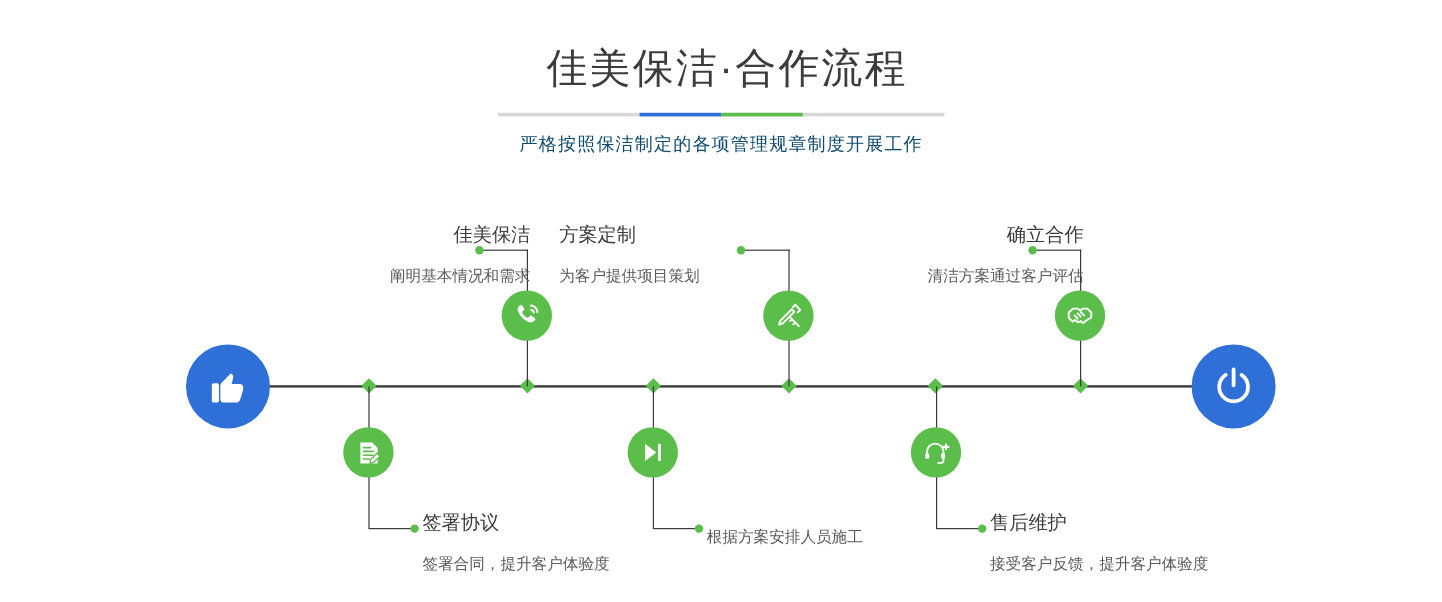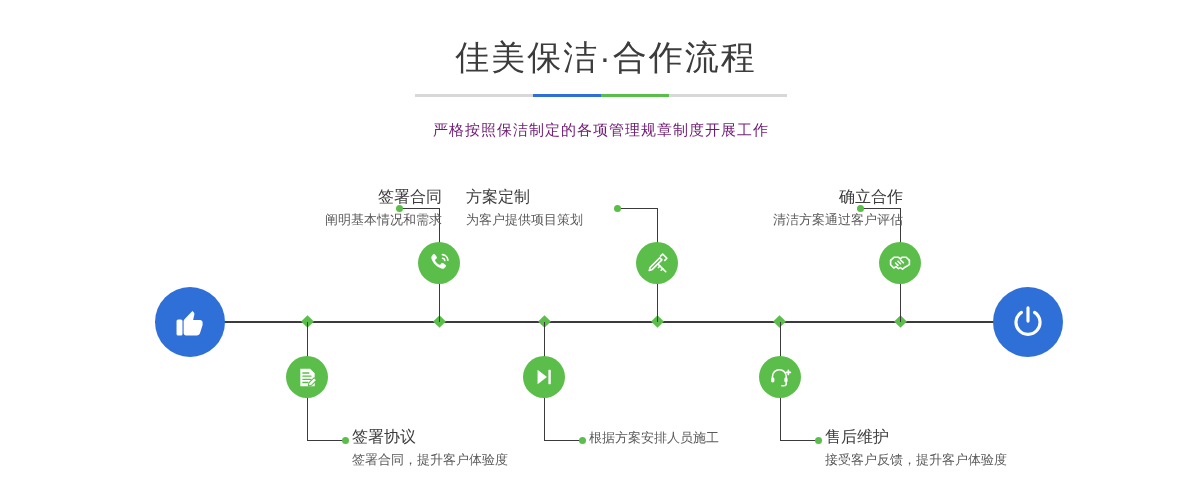--- a/index.html
+++ b/index.html
@@ -52,23 +52,23 @@
   }
   .divider .seg2 {
     position: absolute;
     left: 186px;
     top: 0;
     width: 68px;
     height: 3px;
     background: #5bbd4a;
   }
   .subtitle {
-    margin-top: 24px;
+    margin-top: 14px;
     font-size: 15px;
-    color: #701a75;
+    color: #0c4a6e;
     letter-spacing: 1px;
   }
 
   
   .axis {
     position: absolute;
     left: 155px;
     top: 321px;
     width: 892px;
     height: 2px;
@@ -138,21 +138,21 @@
   }
   .step-title {
     font-size: 16px;
     color: #3c3c3c;
     line-height: 22px;
   }
   .step-desc {
     font-size: 13px;
     color: #5a5a5a;
     line-height: 20px;
-    margin-top: 2px;
+    margin-top: 12px;
   }
 </style>
 </head>
 <body>
 
 <div id="stage">
 
   <div class="header">
     <div class="title">佳美保洁·合作流程</div>
     <div class="divider">
@@ -200,21 +200,21 @@
                  0.8 1.7 2.3 3.2 4.1 4 0.4 0.2 0.8 0.1 1.1-0.2l1.1-1.2c0.4-0.4 1-0.5 1.5-0.2l2.6 1.8c0.6 0.4 0.7 1.2 0.2 1.7
                  l-1.3 1.3c-0.8 0.8-2 1.1-3.1 0.7-2.3-0.8-4.4-2.1-6.1-3.8C6.6 12.1 5.3 10 4.5 7.7 4.1 6.6 4.4 5.4 5.2 4.6z"></path>
         <path d="M14.6 3.6a0.85 0.85 0 0 1 0.9-0.8c3.3 0.3 5.9 2.9 6.2 6.2a0.85 0.85 0 0 1-1.7 0.2 4.9 4.9 0 0 0-4.6-4.7
                  0.85 0.85 0 0 1-0.8-0.9z"></path>
         <path d="M14.8 7.2a0.8 0.8 0 0 1 0.9-0.7 3.3 3.3 0 0 1 2.9 2.9 0.8 0.8 0 0 1-1.6 0.2 1.7 1.7 0 0 0-1.5-1.5
                  0.8 0.8 0 0 1-0.7-0.9z"></path>
       </svg>
     </span>
   </div>
   <div class="step-label" style="left:252px; top:186px; text-align:right; width:190px;">
-    <div class="step-title">签署合同</div>
+    <div class="step-title">佳美保洁</div>
     <div class="step-desc">阐明基本情况和需求</div>
   </div>
 
   <div class="vline" style="left:307px; top:322px; height:118px;"></div>
   <div class="hline" style="left:307px; top:440px; width:38px;"></div>
   <div class="tip" style="left:342px; top:437px;"></div>
   <div class="icon-circle" style="left:286px; top:356px;">
     <span>
       <svg width="23" height="23" viewBox="0 0 24 24" fill="#ffffff">
         <path d="M4.5 2.8h10.2l4.8 4.8v13.6H4.5z" fill="#ffffff"></path>

